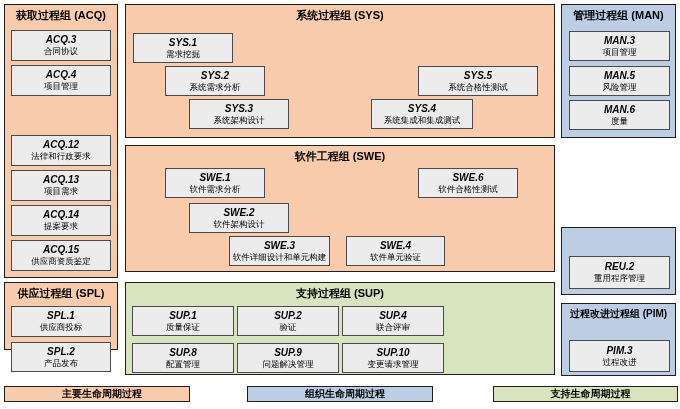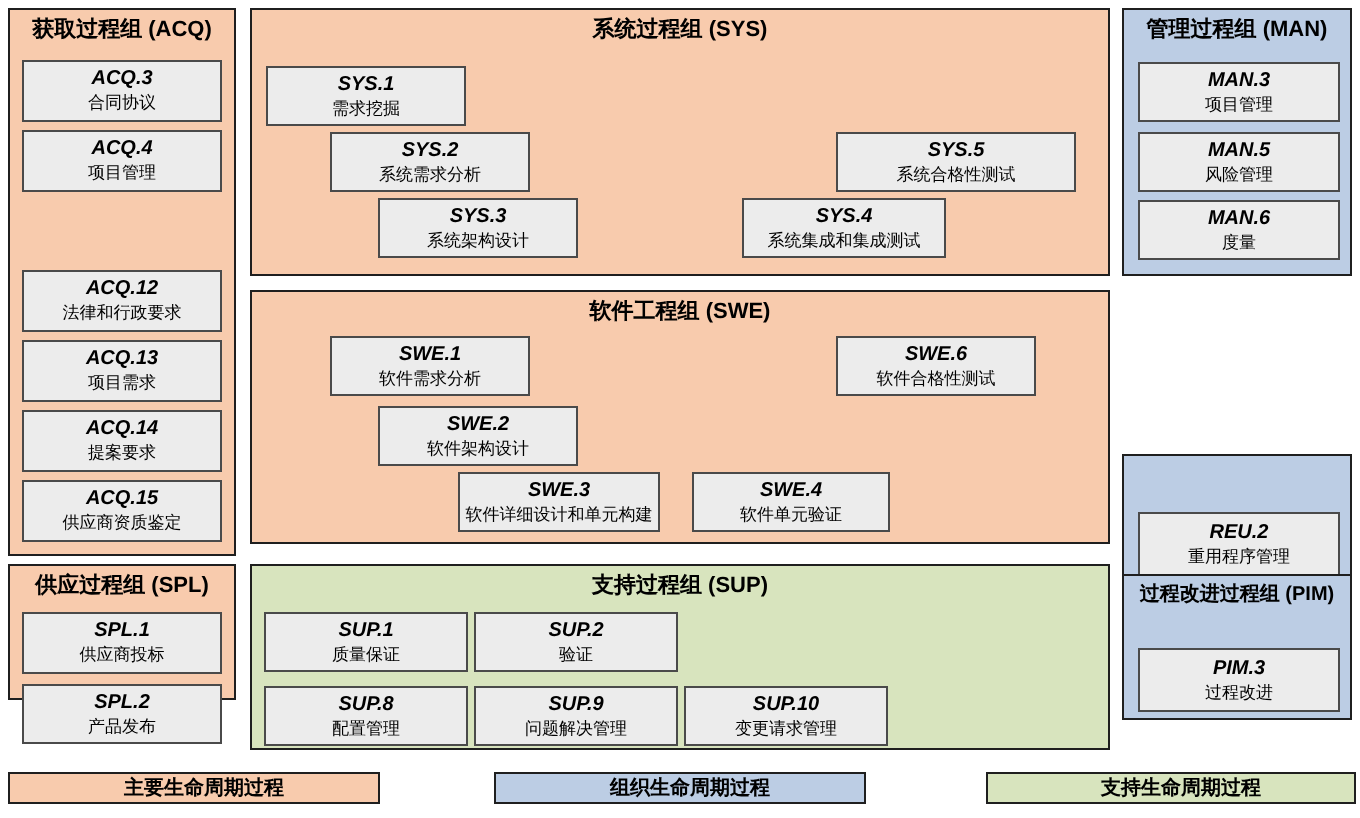--- a/index.html
+++ b/index.html
@@ -130,20 +130,24 @@
   <div class="panel support" style="left:125px;top:282px;width:430px;height:93px">
     <div class="panel-title">支持过程组 (SUP)</div>
     <div class="pbox" style="left:6px;top:23px;width:102px;height:30px">
       <div class="code">SUP.1</div>
       <div class="pname">质量保证</div>
     </div>
     <div class="pbox" style="left:111px;top:23px;width:102px;height:30px">
       <div class="code">SUP.2</div>
       <div class="pname">验证</div>
     </div>
+    <div class="pbox" style="left:216px;top:23px;width:102px;height:30px">
+      <div class="code">SUP.4</div>
+      <div class="pname">联合评审</div>
+    </div>
     <div class="pbox" style="left:6px;top:60px;width:102px;height:30px">
       <div class="code">SUP.8</div>
       <div class="pname">配置管理</div>
     </div>
     <div class="pbox" style="left:111px;top:60px;width:102px;height:30px">
       <div class="code">SUP.9</div>
       <div class="pname">问题解决管理</div>
     </div>
     <div class="pbox" style="left:216px;top:60px;width:102px;height:30px">
       <div class="code">SUP.10</div>
@@ -167,21 +171,21 @@
     </div>
   </div>
 
   <div class="panel org" style="left:561px;top:227px;width:115px;height:68px">
     <div class="pbox" style="left:7px;top:28px;width:101px;height:33px">
       <div class="code">REU.2</div>
       <div class="pname">重用程序管理</div>
     </div>
   </div>
 
-  <div class="panel org" style="left:561px;top:287px;width:115px;height:73px">
+  <div class="panel org" style="left:561px;top:303px;width:115px;height:73px">
     <div class="panel-title small">过程改进过程组 (PIM)</div>
     <div class="pbox" style="left:7px;top:36px;width:101px;height:32px">
       <div class="code">PIM.3</div>
       <div class="pname">过程改进</div>
     </div>
   </div>
 
   <div class="legend-box primary" style="left:4px;width:186px">
     <span>主要生命周期过程</span>
   </div>

